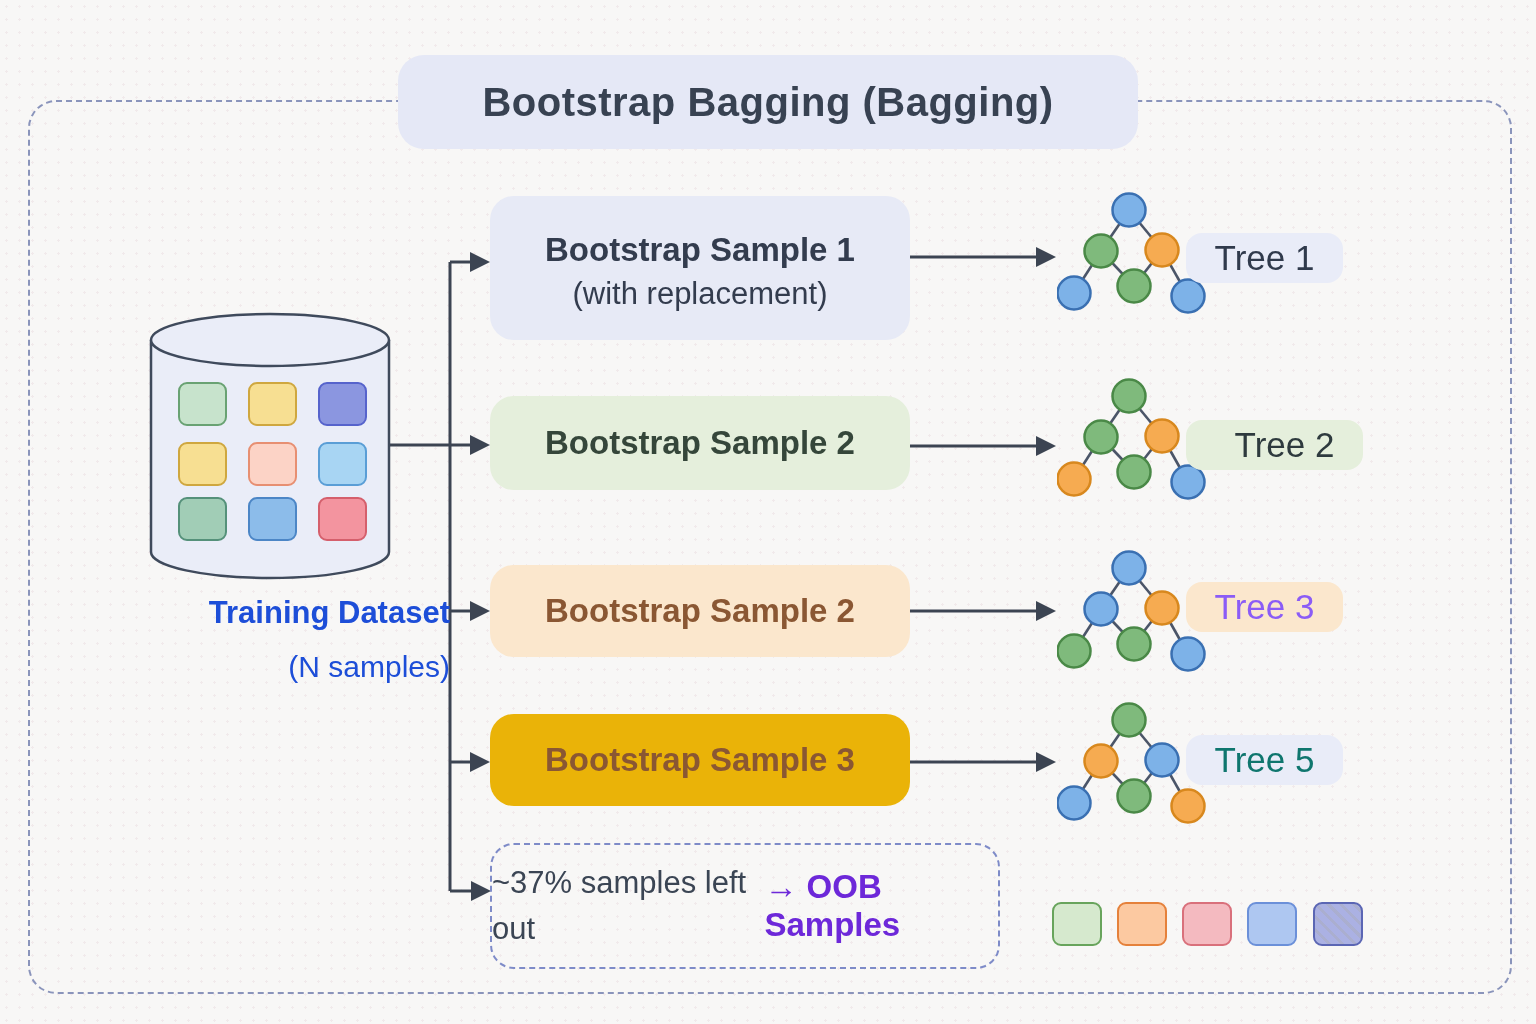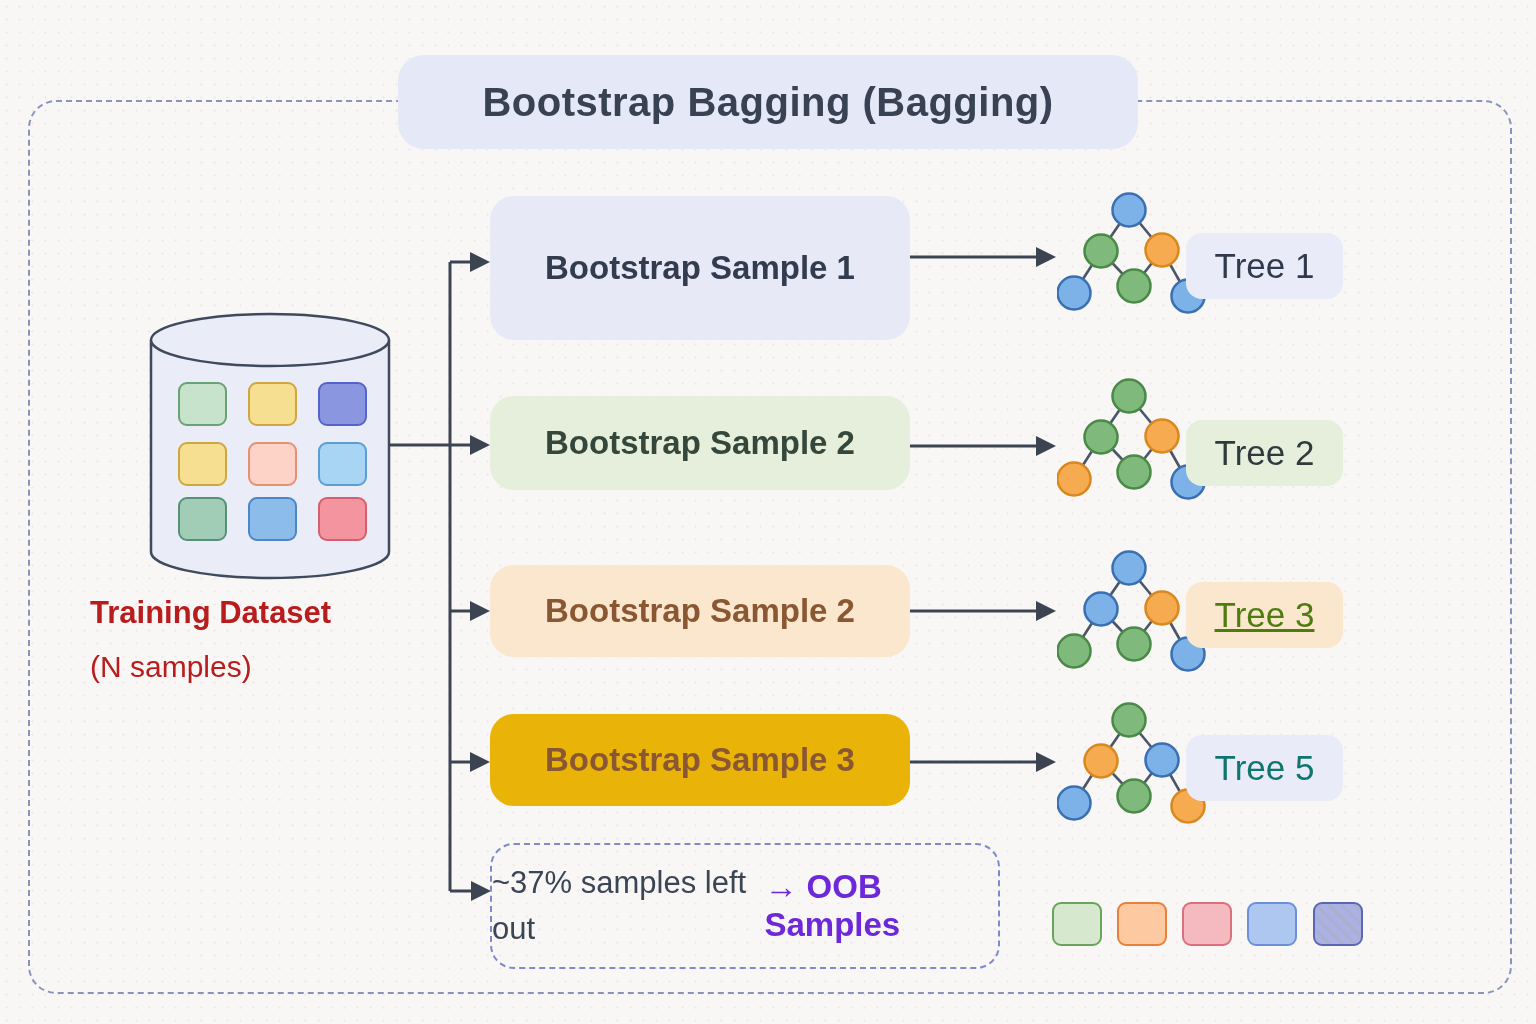--- a/index.html
+++ b/index.html
@@ -20,21 +20,21 @@
     background:#e5e8f6;border-radius:26px;
     display:flex;align-items:center;justify-content:center;
   }
   #title-box .title{
     font-size:40px;font-weight:bold;color:#38425266;
     color:#384252;letter-spacing:.5px;
   }
   
   #cylinder-wrap{left:148px;top:310px;width:244px;height:272px;}
   .ds-square{position:absolute;width:45px;height:40px;border-radius:9px;border:2.5px solid;}
-  .ds-label{left:90px;width:360px;text-align:left;color:#b91c1c;}
+  .ds-label{left:90px;width:360px;text-align:right;color:#1d4ed8;}
   #ds-label-1{top:595px;font-size:31px;font-weight:600;}
   #ds-label-2{top:650px;font-size:30px;font-weight:400;}
   
   #connectors{left:0;top:0;width:1536px;height:1024px;pointer-events:none;}
   
   .sample-box{
     left:490px;width:420px;border-radius:24px;
     display:flex;flex-direction:column;align-items:center;justify-content:center;
   }
   .sample-label{font-size:33px;font-weight:bold;line-height:1.55;}
@@ -43,26 +43,26 @@
   #sample-2{top:396px;height:94px;}
   #sample-3{top:565px;height:92px;}
   #sample-4{top:714px;height:92px;}
   
   .tree{width:152px;height:128px;left:1057px;}
   #tree-0{top:190px;}
   #tree-1{top:376px;}
   #tree-2{top:548px;}
   #tree-3{top:700px;}
   .tree-label{
-    left:1186px;width:157px;height:66px;border-radius:16px;
+    left:1186px;width:157px;height:50px;border-radius:16px;
     display:flex;align-items:center;justify-content:center;
     font-size:35px;font-weight:500;
   }
   #tree-label-0{top:233px;}
-  #tree-label-1{top:420px;}
+  #tree-label-1{top:420px;padding-left:20px;}
   #tree-label-2{top:582px;}
   #tree-label-3{top:735px;}
   
   #oob-box{
     left:490px;top:843px;width:506px;height:122px;
     border:2.5px dashed #7e8bc8;border-radius:24px;
     display:flex;flex-direction:row;align-items:center;justify-content:center;
   }
   #oob-line1{font-size:31px;color:#3b4554;line-height:1.5;}
   #oob-line2{font-size:33px;font-weight:bold;color:#6d28d9;}
@@ -118,20 +118,21 @@
     <div class="ds-square" style="left: 0px; top: 115px; background: rgb(161, 205, 182); border-color: rgb(85, 145, 122);"></div>
     <div class="ds-square" style="left: 70px; top: 115px; background: rgb(140, 188, 234); border-color: rgb(76, 134, 198);"></div>
     <div class="ds-square" style="left: 140px; top: 115px; background: rgb(243, 148, 159); border-color: rgb(213, 95, 108);"></div>
   </div>
 
 <div class="abs ds-label" id="ds-label-1">Training Dataset</div>
 <div class="abs ds-label" id="ds-label-2">(N samples)</div>
 
 <div class="abs sample-box" id="sample-1" style="background: rgb(231, 234, 246); color: rgb(51, 60, 78);">
   <span class="sample-label">Bootstrap Sample 1</span>
+  <span class="sample-sublabel">(with replacement)</span>
 </div>
 <div class="abs sample-box" id="sample-2" style="background: rgb(229, 239, 220); color: rgb(53, 70, 58);">
   <span class="sample-label">Bootstrap Sample 2</span>
 </div>
 <div class="abs sample-box" id="sample-3" style="background: rgb(251, 231, 205); color: rgb(138, 87, 51);">
   <span class="sample-label">Bootstrap Sample 2</span>
 </div>
 <div class="abs sample-box" id="sample-4" style="background: #eab308; color: rgb(138, 87, 51);">
   <span class="sample-label">Bootstrap Sample 3</span>
 </div>
@@ -192,21 +193,21 @@
     <circle cx="77" cy="96" r="16.5" fill="#7fba7c" stroke="#4a8947" stroke-width="2.5"></circle>
     <circle cx="131" cy="106" r="16.5" fill="#f6ab51" stroke="#d8881e" stroke-width="2.5"></circle>
   </svg>
 
 <div class="abs tree-label" id="tree-label-0" style="background: rgb(233, 236, 248); color: rgb(48, 58, 76);">
   <span>Tree 1</span>
 </div>
 <div class="abs tree-label" id="tree-label-1" style="background: rgb(229, 239, 220); color: rgb(46, 58, 62);">
   <span>Tree 2</span>
 </div>
-<div class="abs tree-label" id="tree-label-2" style="background: rgb(251, 231, 205); color: #4d7c0f; text-decoration: underline;">
+<div class="abs tree-label" id="tree-label-2" style="background: rgb(251, 231, 205); color: #8b5cf6;">
   <span>Tree 3</span>
 </div>
 <div class="abs tree-label" id="tree-label-3" style="background: rgb(233, 236, 248); color: #0f766e;">
   <span>Tree 5</span>
 </div>
 
 <div class="abs" id="oob-box" style="border-color: rgb(126, 139, 200);">
   <span id="oob-line1">~37% samples left out</span>
   <span id="oob-line2">→ OOB Samples</span>
 </div>

